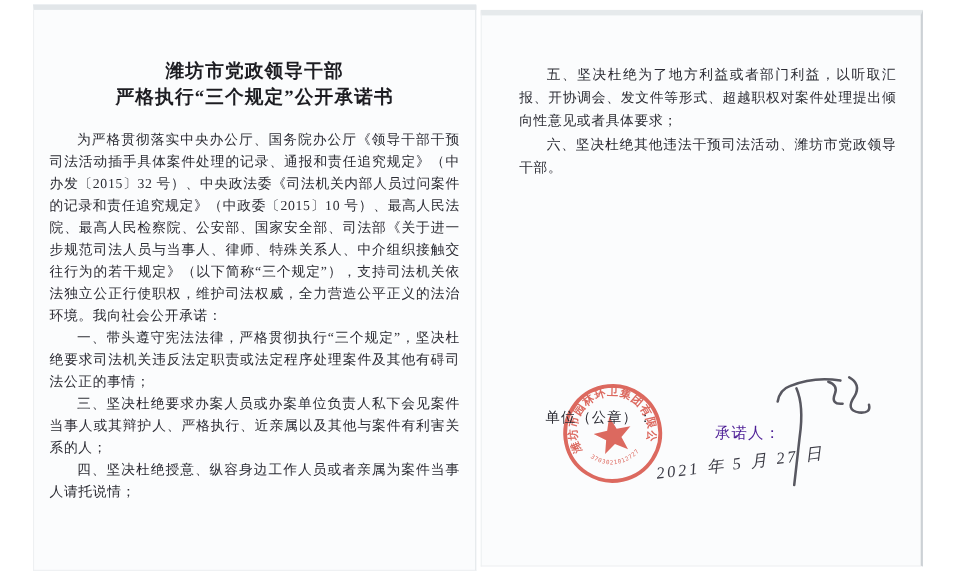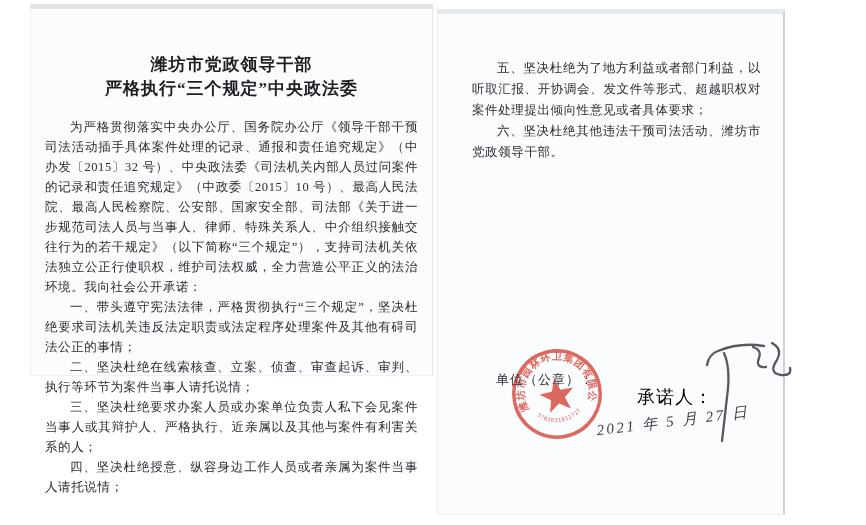--- a/index.html
+++ b/index.html
@@ -7,26 +7,26 @@
     width:866px;height:525px;position:relative;overflow:hidden;
     background:#ffffff;
     font-family:"Liberation Serif","DejaVu Serif",serif;
   }
   .page{
     position:absolute;background:#fbfcfd;
     border:1px solid #eef0f2;
     box-sizing:border-box;
   }
   .page-left{
-    left:30px;top:4px;width:403px;height:372px;
+    left:30px;top:4px;width:403px;height:515px;
     border-top:5px solid #e2e6e9;
     border-right:1px solid #e3e6e9;
   }
   .page-right{
-    left:437px;top:9px;width:348px;height:506px;
+    left:437px;top:9px;width:402px;height:506px;
     border-top:5px solid #e6eaec;
     border-right:2px solid #ccd1d5;
     border-left:1px solid #eef0f2;
   }
   .doc-title{
     margin-top:44px;text-align:center;
     font-weight:bold;font-size:17px;line-height:24px;color:#1d1d22;
     letter-spacing:1px;
   }
   .body-text{
@@ -39,48 +39,47 @@
   }
   .para{
     text-indent:2em;text-align:justify;
   }
   .sign-block{position:absolute;left:0;top:165px;width:402px;height:160px;}
   .unit-label{
     position:absolute;left:58px;top:192px;
     font-size:13px;color:#2b2b33;letter-spacing:1px;white-space:nowrap;
   }
   .promiser-label{
-    position:absolute;left:199px;top:206px;
-    font-size:18px;color:#000000;letter-spacing:1px;white-space:nowrap;
+    position:absolute;left:212px;top:206px;
+    font-size:14px;color:#4c1d95;letter-spacing:1px;white-space:nowrap;
   }
   .seal{
     position:absolute;left:71px;top:167px;width:96px;height:96px;
     transform:rotate(-12deg);opacity:0.82;
   }
   .signature{
     position:absolute;left:262px;top:152px;width:95px;height:115px;opacity:0.9;
   }
   .date-hand{
     position:absolute;left:158px;top:232px;width:170px;
     font-size:15px;color:#3a3a44;font-style:italic;letter-spacing:2.5px;
     transform:rotate(-7deg);white-space:nowrap;
   }
 </style>
 </head>
 <body>
 
 <div class="page page-left">
   <div class="doc-title">
     <div>潍坊市党政领导干部</div>
-    <div>严格执行“三个规定”中央政法委</div>
+    <div>严格执行“三个规定”公开承诺书</div>
   </div>
   <div class="body-text">
       <div class="para">为严格贯彻落实中央办公厅、国务院办公厅《领导干部干预司法活动插手具体案件处理的记录、通报和责任追究规定》（中办发〔2015〕32 号）、中央政法委《司法机关内部人员过问案件的记录和责任追究规定》（中政委〔2015〕10 号）、最高人民法院、最高人民检察院、公安部、国家安全部、司法部《关于进一步规范司法人员与当事人、律师、特殊关系人、中介组织接触交往行为的若干规定》（以下简称“三个规定”），支持司法机关依法独立公正行使职权，维护司法权威，全力营造公平正义的法治环境。我向社会公开承诺：</div>
       <div class="para">一、带头遵守宪法法律，严格贯彻执行“三个规定”，坚决杜绝要求司法机关违反法定职责或法定程序处理案件及其他有碍司法公正的事情；</div>
-      <div class="para">二、坚决杜绝在线索核查、立案、侦查、审查起诉、审判、执行等环节为案件当事人请托说情；</div>
       <div class="para">三、坚决杜绝要求办案人员或办案单位负责人私下会见案件当事人或其辩护人、严格执行、近亲属以及其他与案件有利害关系的人；</div>
       <div class="para">四、坚决杜绝授意、纵容身边工作人员或者亲属为案件当事人请托说情；</div>
     </div>
 </div>
 
 <div class="page page-right">
   <div class="body-text">
       <div class="para">五、坚决杜绝为了地方利益或者部门利益，以听取汇报、开协调会、发文件等形式、超越职权对案件处理提出倾向性意见或者具体要求；</div>
       <div class="para">六、坚决杜绝其他违法干预司法活动、潍坊市党政领导干部。</div>
     </div>

